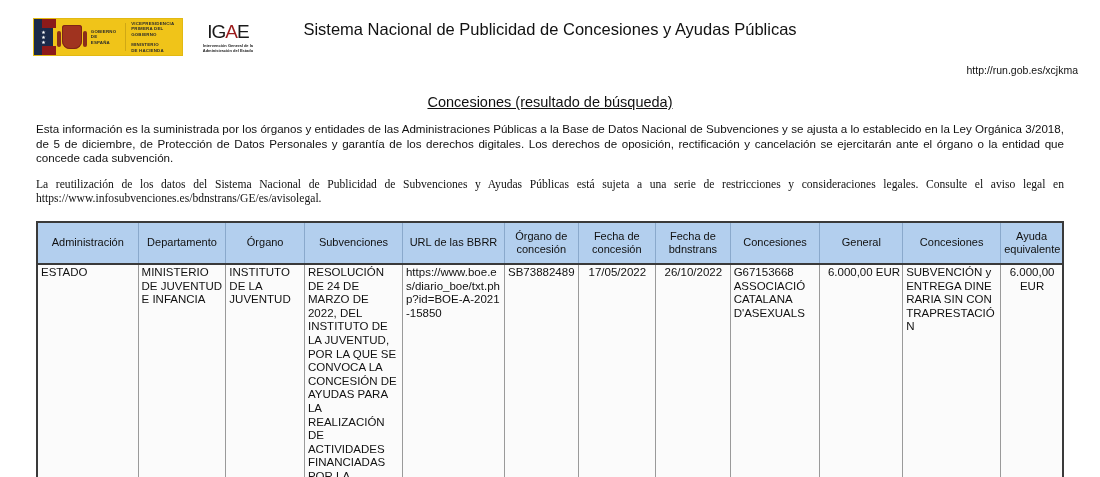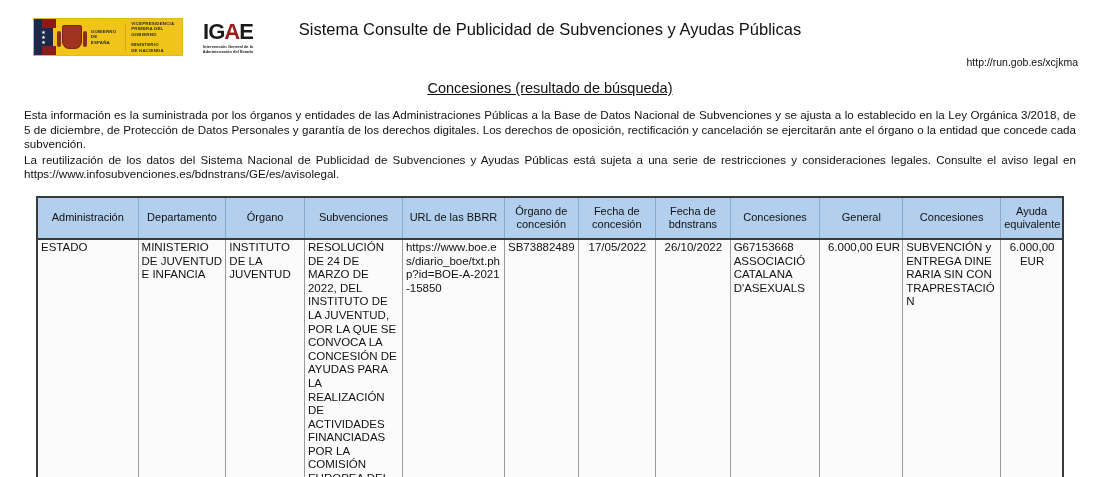--- a/index.html
+++ b/index.html
@@ -127,22 +127,22 @@
     letter-spacing: 0.2px;
   }
   .logo-igae {
     position: absolute;
     left: 192px;
     top: 22px;
     width: 72px;
     text-align: center;
   }
   .igae-mark {
-    font-size: 22px;
-    font-weight: bold;
+    font-size: 19px;
+    font-weight: normal;
     font-family: "Liberation Sans", sans-serif;
     letter-spacing: -1px;
     line-height: 20px;
     color: #1a1a1a;
     position: relative;
     display: inline-block;
   }
   .igae-mark .accent {
     color: #9b1b1b;
   }
@@ -158,45 +158,46 @@
     left: 0;
     right: 0;
     top: 20px;
     text-align: center;
     font-size: 16.5px;
     color: #111;
   }
   .url-line {
     position: absolute;
     right: 22px;
-    top: 56px;
+    top: 64px;
     font-size: 10.5px;
     color: #111;
   }
 
   
   .doc-title {
-    margin-top: 22px;
+    margin-top: 36px;
     text-align: center;
     font-size: 14.5px;
     text-decoration: underline;
     color: #111;
   }
   .intro {
     margin: 12px 24px 0 24px;
     font-size: 11.6px;
     line-height: 14.6px;
     text-align: justify;
     color: #111;
   }
   .intro p {
-    margin: 0;
+    margin: 12px;
   }
   .intro p + p {
     margin-top: 1px;
+    font-family: Liberation Serif, serif;
   }
 
   
   .table-wrap {
     margin: 14px 0 0 36px;
     width: 1028px;
   }
   table.results {
     border-collapse: collapse;
     table-layout: fixed;
@@ -275,21 +276,21 @@
   </div>
 
   <div class="logo-igae">
     <div class="igae-mark"><span>IG</span><span class="accent">A</span><span>E</span></div>
     <div class="igae-sub">
       <span>Intervención General de la</span><br>
       <span>Administración del Estado</span>
     </div>
   </div>
 
-  <div class="app-title">Sistema Consulte de Publicidad de Subvenciones y Ayudas Públicas</div>
+  <div class="app-title">Sistema Nacional de Publicidad de Concesiones y Ayudas Públicas</div>
   <div class="url-line">http://run.gob.es/xcjkma</div>
 </div>
 
 <div class="doc-title">Concesiones (resultado de búsqueda)</div>
 
 <div class="intro">
   <p>Esta información es la suministrada por los órganos y entidades de las Administraciones Públicas a la Base de Datos Nacional de Subvenciones y se ajusta a lo establecido en la Ley Orgánica 3/2018, de 5 de diciembre, de Protección de Datos Personales y garantía de los derechos digitales. Los derechos de oposición, rectificación y cancelación se ejercitarán ante el órgano o la entidad que concede cada subvención.</p>
   <p>La reutilización de los datos del Sistema Nacional de Publicidad de Subvenciones y Ayudas Públicas está sujeta a una serie de restricciones y consideraciones legales. Consulte el aviso legal en https://www.infosubvenciones.es/bdnstrans/GE/es/avisolegal.</p>
 </div>
 

